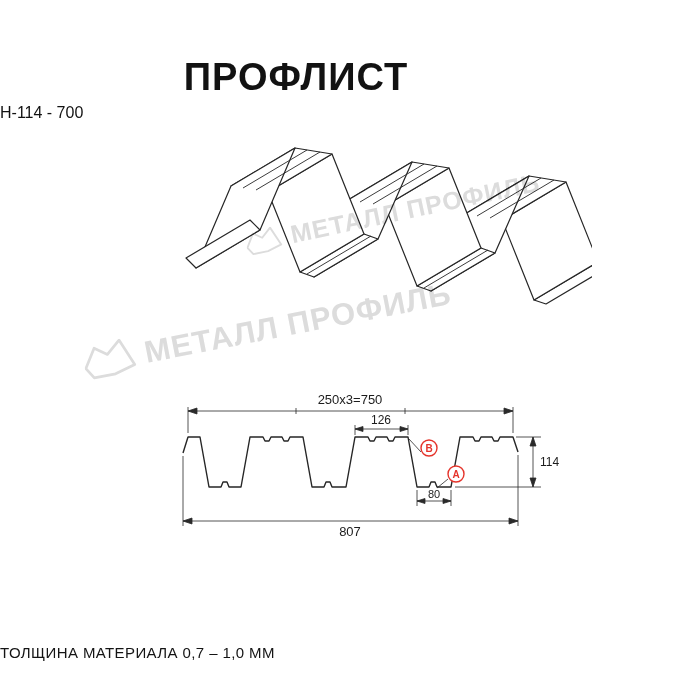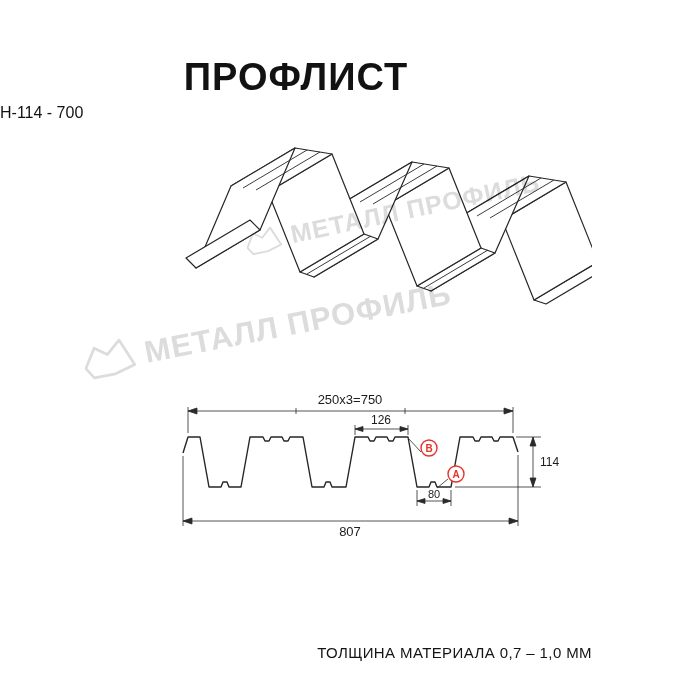--- a/index.html
+++ b/index.html
@@ -9,21 +9,21 @@
   }
   .title{
     position:absolute;top:56px;left:0;right:0;text-align:center;
     font-size:38px;font-weight:800;letter-spacing:1px;color:#121212;
   }
   .subtitle{
     position:absolute;top:104px;left:0;right:0;
     font-size:16px;font-weight:500;color:#121212;
   }
   .footer{
-    position:absolute;top:644px;left:0;right:0;text-align:right;
+    position:absolute;top:644px;left:0;right:0;text-align:left;
     font-size:15px;font-weight:500;letter-spacing:.4px;color:#141414;
   }
   .drawing{position:absolute;left:0;top:0;}
   .wm{
     position:absolute;display:flex;align-items:center;gap:10px;
     color:#dcdcdc;font-weight:800;white-space:nowrap;letter-spacing:1px;
     mix-blend-mode:multiply;pointer-events:none;
   }
   .wm-1{left:246px;top:230px;font-size:25px;transform:rotate(-12deg);transform-origin:left center;}
   .wm-2{left:84px;top:346px;font-size:31px;transform:rotate(-11deg);transform-origin:left center;}

